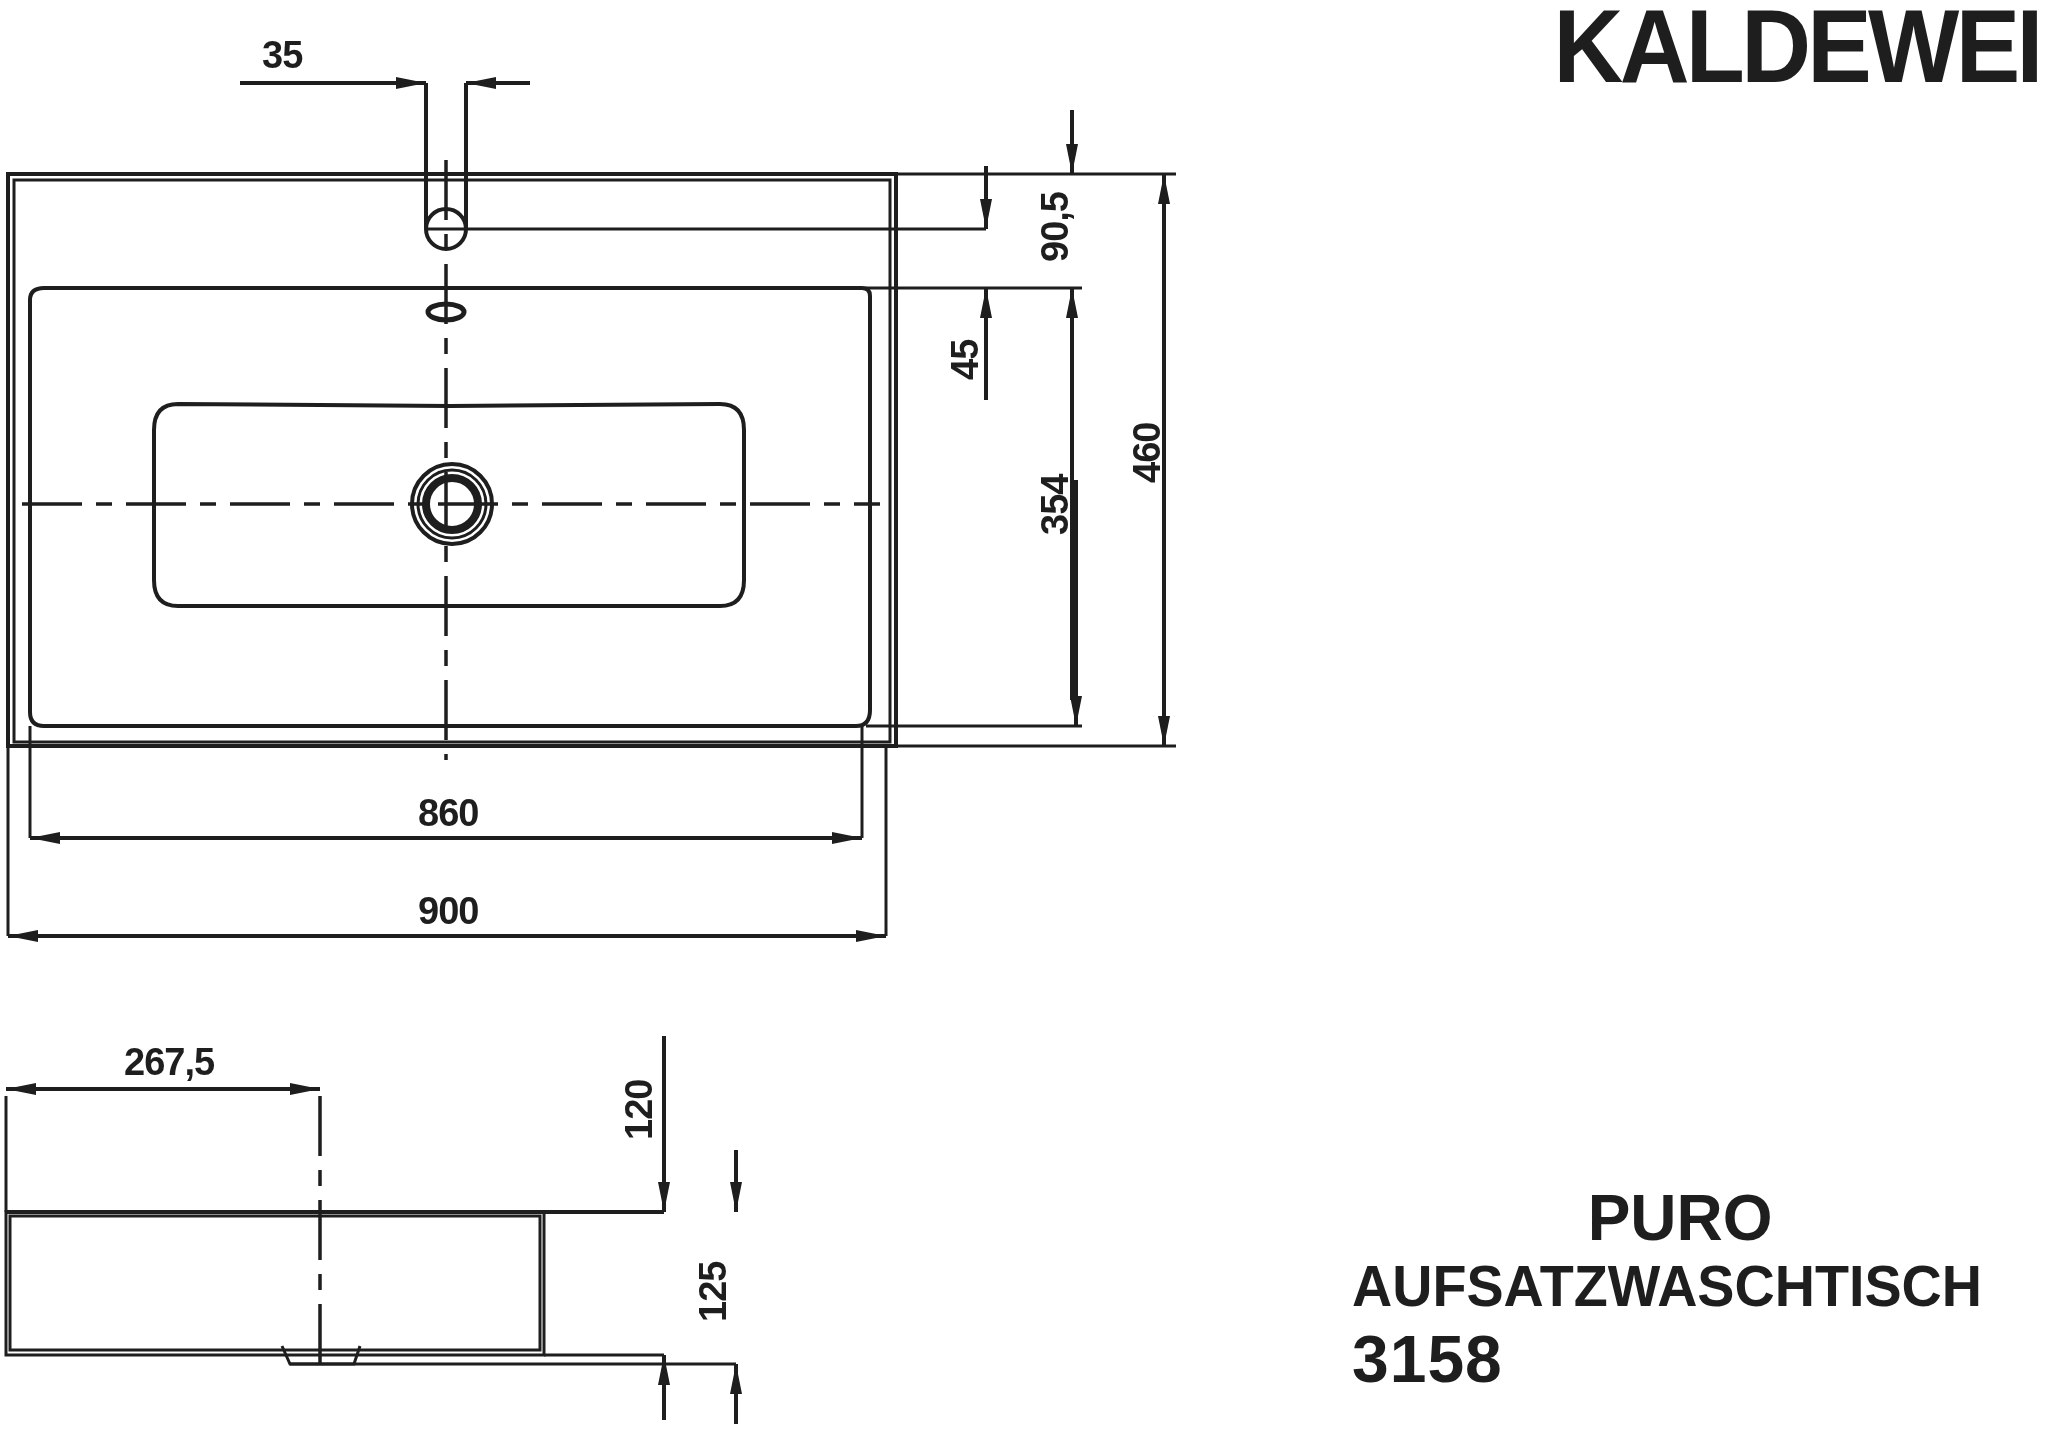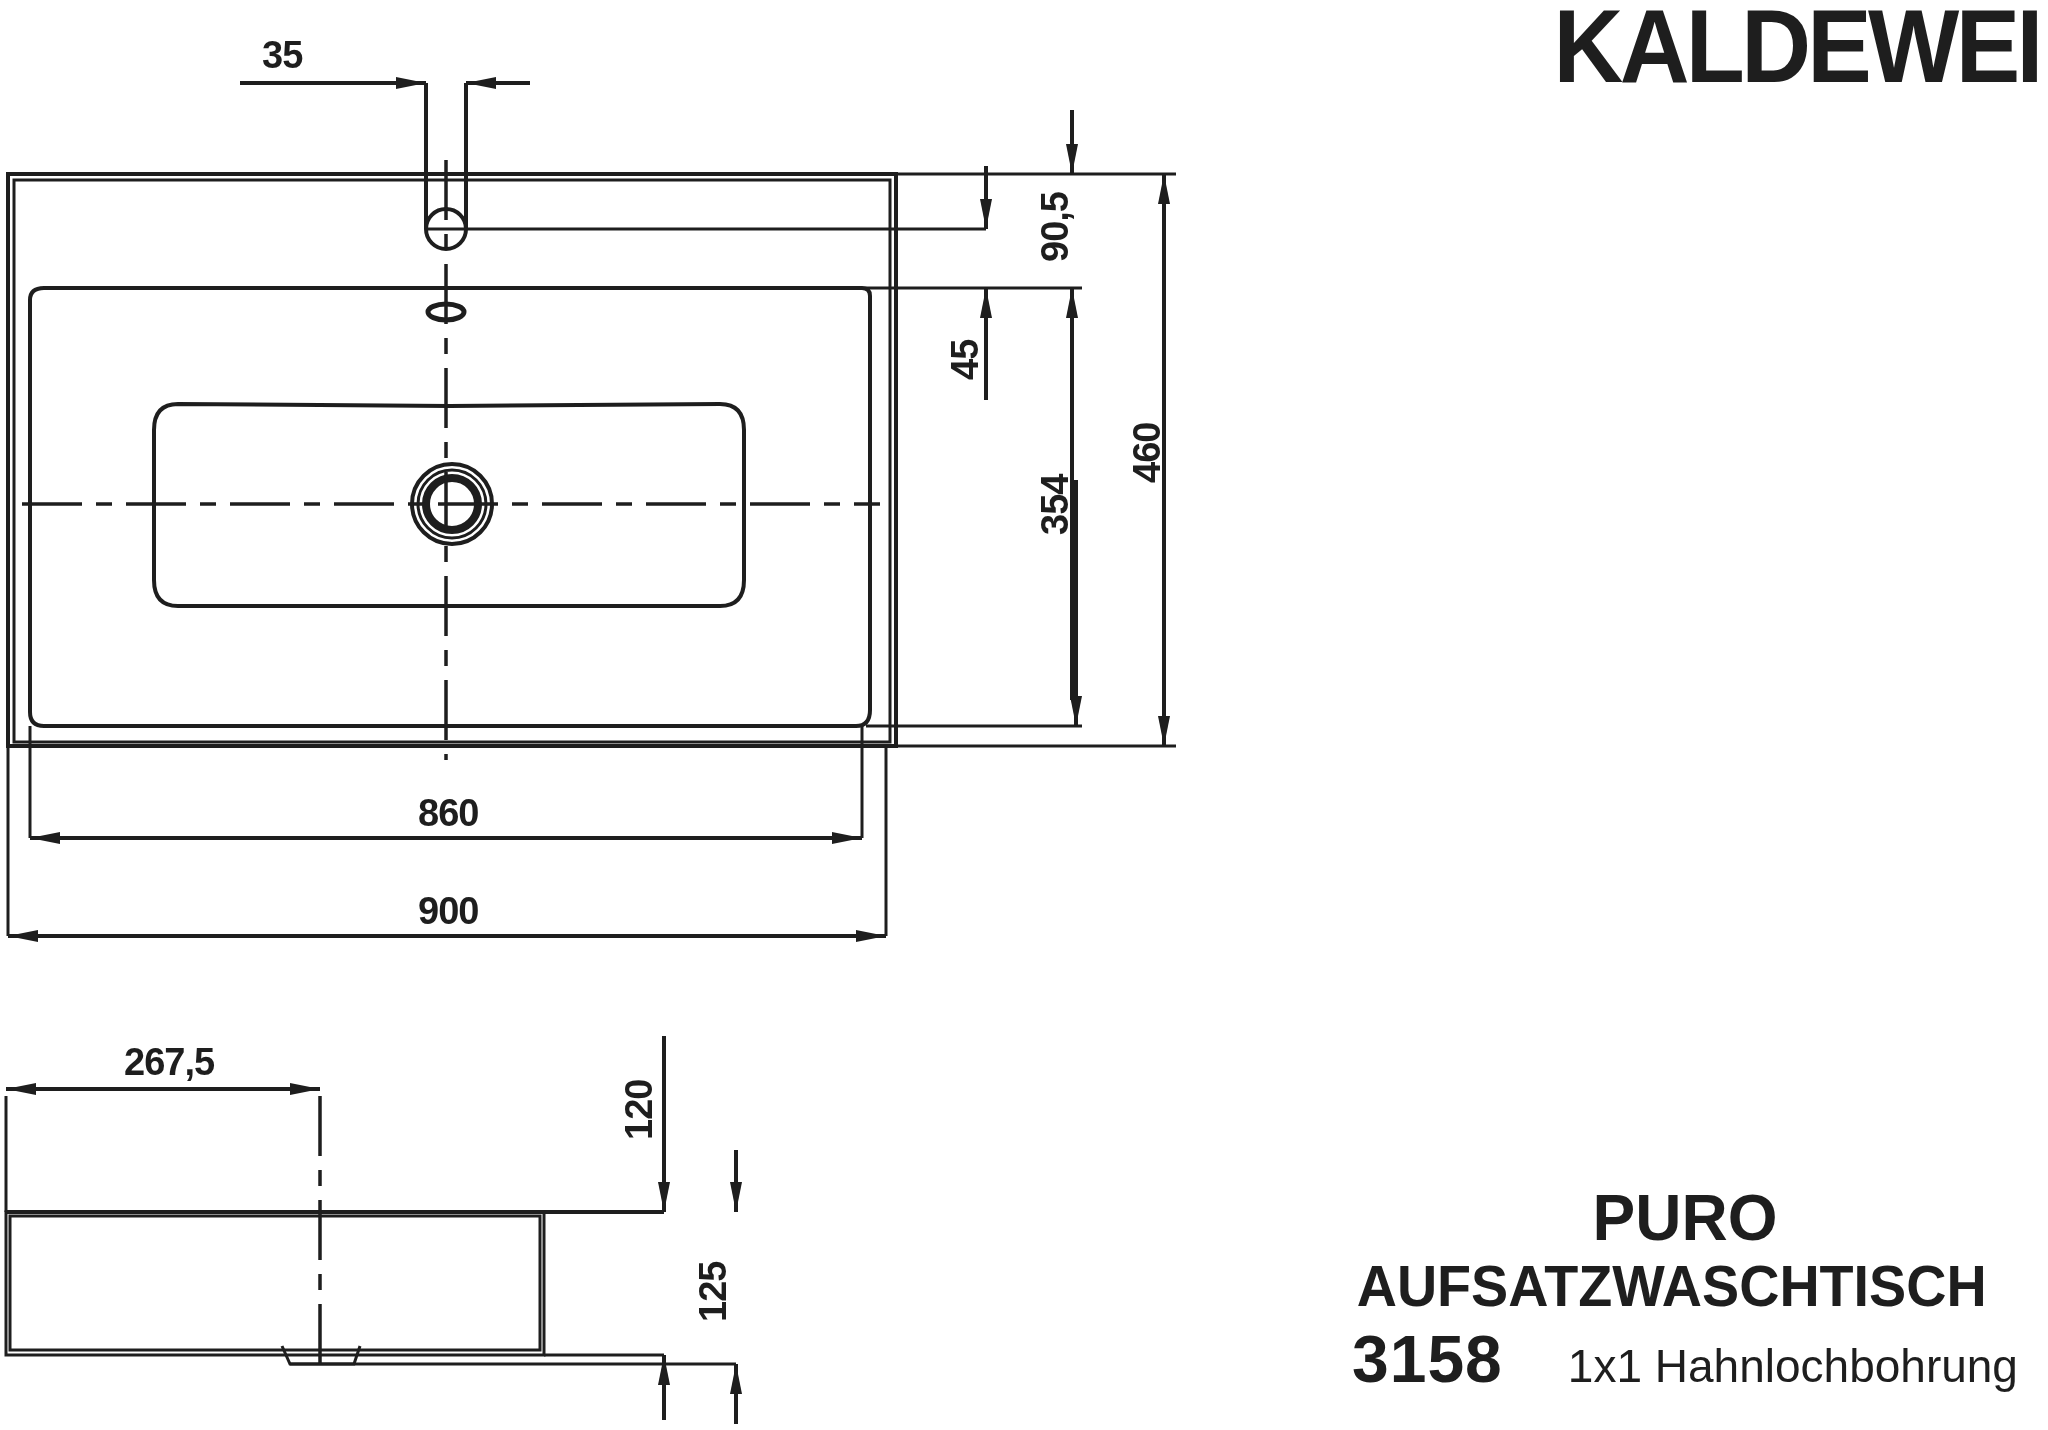--- a/index.html
+++ b/index.html
@@ -6,21 +6,21 @@
     body { width: 2048px; height: 1430px; position: relative; overflow: hidden; }
     svg.drawing { position: absolute; left: 0; top: 0; width: 2048px; height: 1430px; }
     .ln { stroke: #1e1e1e; stroke-width: 4; fill: none; }
     .ln3 { stroke: #1e1e1e; stroke-width: 3; fill: none; }
     .ctr { stroke: #1e1e1e; stroke-width: 3.5; fill: none; stroke-dasharray: 60 14 16 14; }
     .dim { font-family: "Liberation Sans", sans-serif; font-weight: bold; font-size: 38px; fill: #1e1e1e; letter-spacing: -1px; }
     .brand { position: absolute; right: 8px; top: -6px; font-family: "Liberation Sans", sans-serif; font-weight: bold; font-size: 104px; color: #1e1e1e; letter-spacing: -4px; transform: scaleX(0.93); transform-origin: right top; line-height: 1; }
     .title-block { position: absolute; left: 1352px; top: 1185px; font-family: "Liberation Sans", sans-serif; color: #1e1e1e; text-align: center; }
     .t1 { font-weight: bold; font-size: 64px; line-height: 66px; letter-spacing: 0px; }
     .t2 { font-weight: bold; font-size: 58px; line-height: 70px; white-space: nowrap; transform: scaleX(0.96); transform-origin: left; }
-    .t3row { display: flex; align-items: baseline; margin-top: 2px; white-space: nowrap; gap: 39px; }
+    .t3row { display: flex; align-items: baseline; margin-top: 2px; white-space: nowrap; }
     .t3 { font-weight: bold; font-size: 66px; line-height: 72px; letter-spacing: 1px; }
     .t3sub { font-size: 46px; margin-left: 26px; font-weight: normal; }
   </style>
 </head>
 <body>
 
 <div class="brand">KALDEWEI</div>
 
 <svg class="drawing" viewBox="0 0 2048 1430" xmlns="http://www.w3.org/2000/svg">
   <defs>
@@ -121,15 +121,14 @@
     <line class="ln" x1="736" y1="1424" x2="736" y2="1364" marker-end="url(#ar)"></line>
     <text class="dim" transform="translate(726,1322) rotate(-90)">125</text>
   </g>
 </svg>
 
 <div class="title-block">
   <div class="t1">PURO</div>
   <div class="t2">AUFSATZWASCHTISCH</div>
   <div class="t3row">
     <span class="t3">3158</span>
-    <span class="t3sub">1x1 Hahnlochbohrung</span>
   </div>
 </div>
 
 </body></html>

